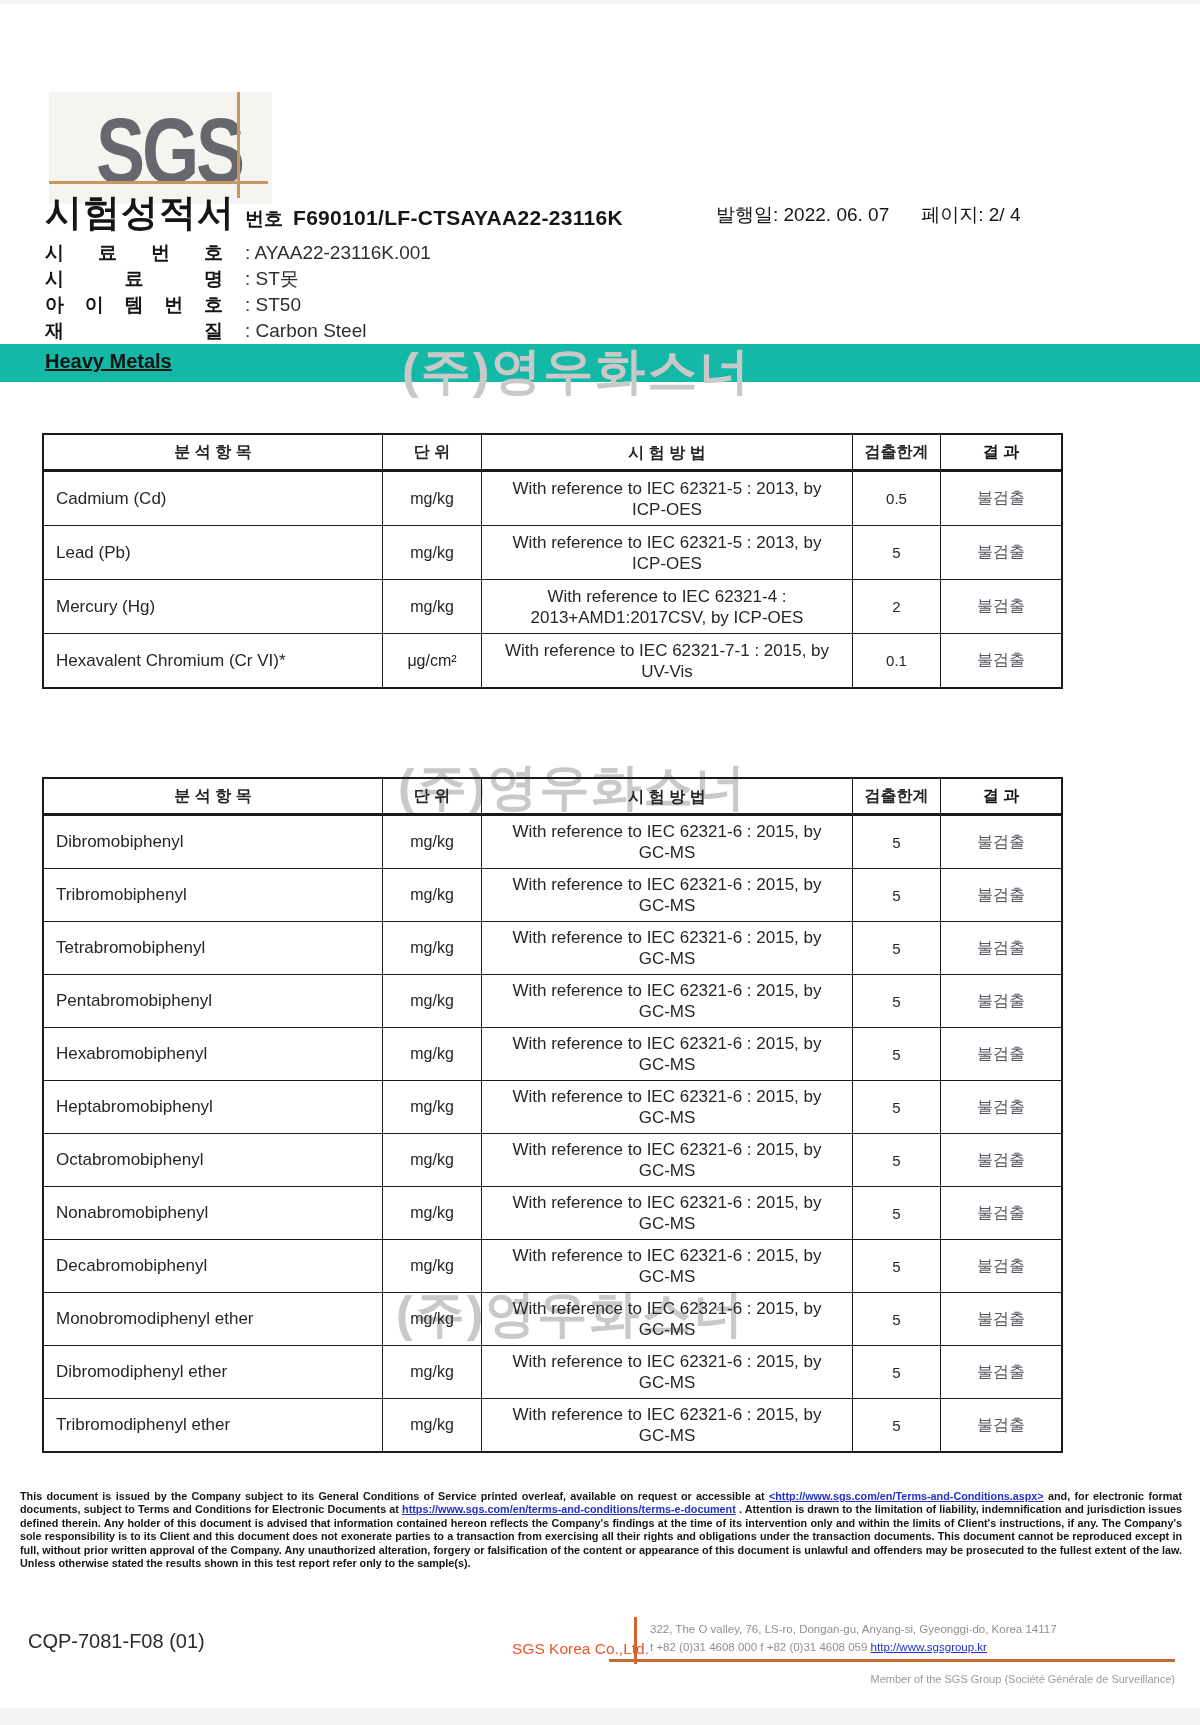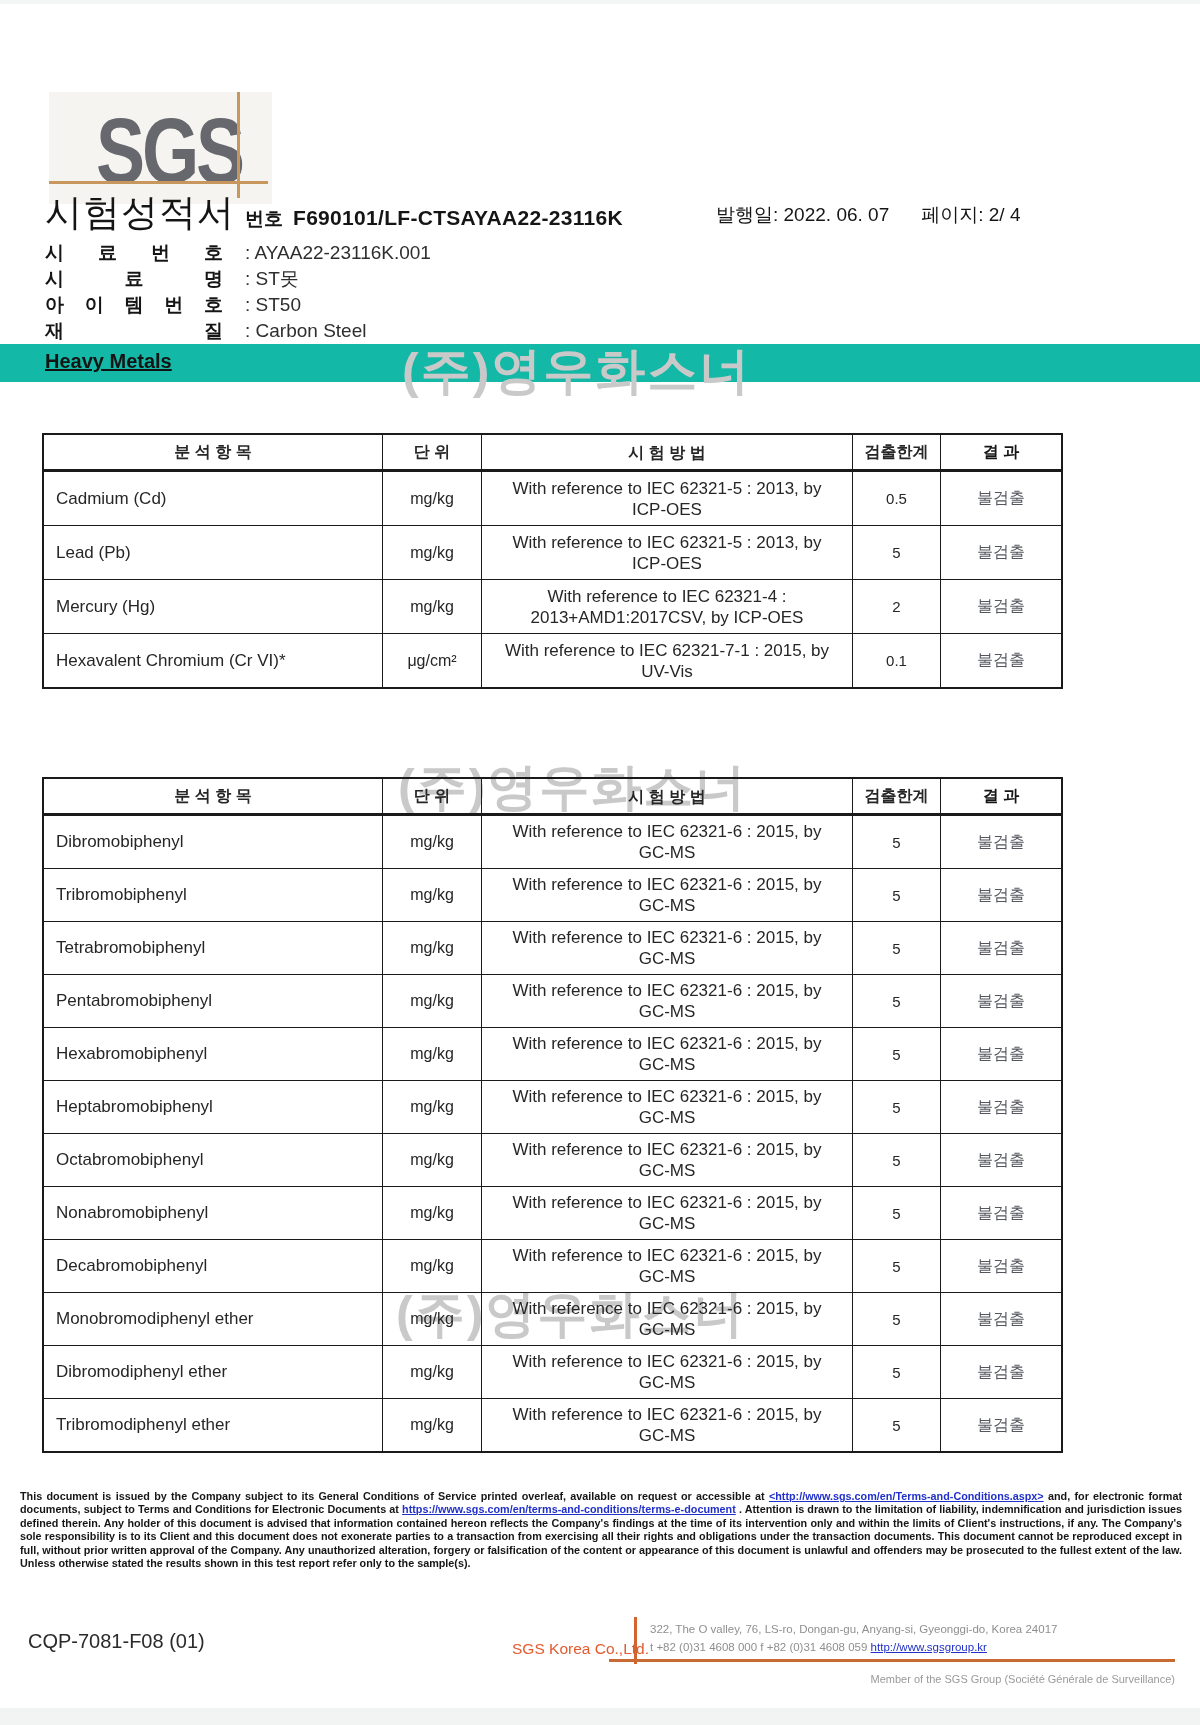--- a/index.html
+++ b/index.html
@@ -10,21 +10,21 @@
 
   
   .logo-box{position:absolute;left:49px;top:92px;width:223px;height:112px;background:#f5f4f0;}
   .logo-text{position:absolute;left:47px;top:13px;font-size:92px;line-height:1;font-weight:700;
              color:#67686d;letter-spacing:-4px;transform:scaleX(0.80);transform-origin:left top;}
   .logo-hline{position:absolute;left:0;top:89px;width:219px;height:3px;background:#c7975d;}
   .logo-vline{position:absolute;left:188px;top:0;width:3px;height:106px;background:#c7975d;}
 
   
   .title-row{position:absolute;left:45px;top:188px;display:flex;align-items:baseline;gap:10px;white-space:nowrap;}
-  .doc-title{font-size:37px;font-weight:400;letter-spacing:1px;}
+  .doc-title{font-size:37px;font-weight:700;letter-spacing:1px;}
   .report-no-label{font-size:19px;font-weight:700;}
   .report-no{font-size:21px;font-weight:700;letter-spacing:0.3px;}
   .issue-row{position:absolute;left:716px;top:202px;display:flex;gap:32px;font-size:19px;white-space:nowrap;}
   .issue-row b{font-weight:400;}
 
   
   .sample-info{position:absolute;left:45px;top:240px;}
   .sample-row{display:flex;align-items:center;height:26px;}
   .sample-label{display:inline-block;width:178px;font-size:19px;font-weight:700;
                 text-align:justify;text-align-last:justify;}
@@ -300,20 +300,20 @@
     </tr>
   </tbody>
     </table>
 
   <div class="legal"><span>This document is issued by the Company subject to its General Conditions of Service printed overleaf, available on request or accessible at </span><a href="#">&lt;http://www.sgs.com/en/Terms-and-Conditions.aspx&gt;</a><span> and, for electronic format documents, subject to Terms and Conditions for Electronic Documents at </span><a href="#">https://www.sgs.com/en/terms-and-conditions/terms-e-document</a><span> . Attention is drawn to the limitation of liability, indemnification and jurisdiction issues defined therein. Any holder of this document is advised that information contained hereon reflects the Company's findings at the time of its intervention only and within the limits of Client's instructions, if any. The Company's sole responsibility is to its Client and this document does not exonerate parties to a transaction from exercising all their rights and obligations under the transaction documents. This document cannot be reproduced except in full, without prior written approval of the Company. Any unauthorized alteration, forgery or falsification of the content or appearance of this document is unlawful and offenders may be prosecuted to the fullest extent of the law.  Unless otherwise stated the results shown in this test report refer only to the sample(s).</span></div>
 
   <div class="form-code">CQP-7081-F08 (01)</div>
   <div class="company">SGS Korea Co.,Ltd.</div>
   <div class="v-rule"></div>
   <div class="addr">
-    <div>322, The O valley, 76, LS-ro, Dongan-gu, Anyang-si, Gyeonggi-do, Korea 24017</div>
+    <div>322, The O valley, 76, LS-ro, Dongan-gu, Anyang-si, Gyeonggi-do, Korea 14117</div>
     <div><span>t +82 (0)31 4608 000 f +82 (0)31 4608 059 </span><a href="#">http://www.sgsgroup.kr</a></div>
   </div>
   <div class="h-rule"></div>
   <div class="member">Member of the SGS Group (Société Générale de Surveillance)</div>
 
   <div class="bottom-strip"></div>
 </div>
 
 </body></html>

